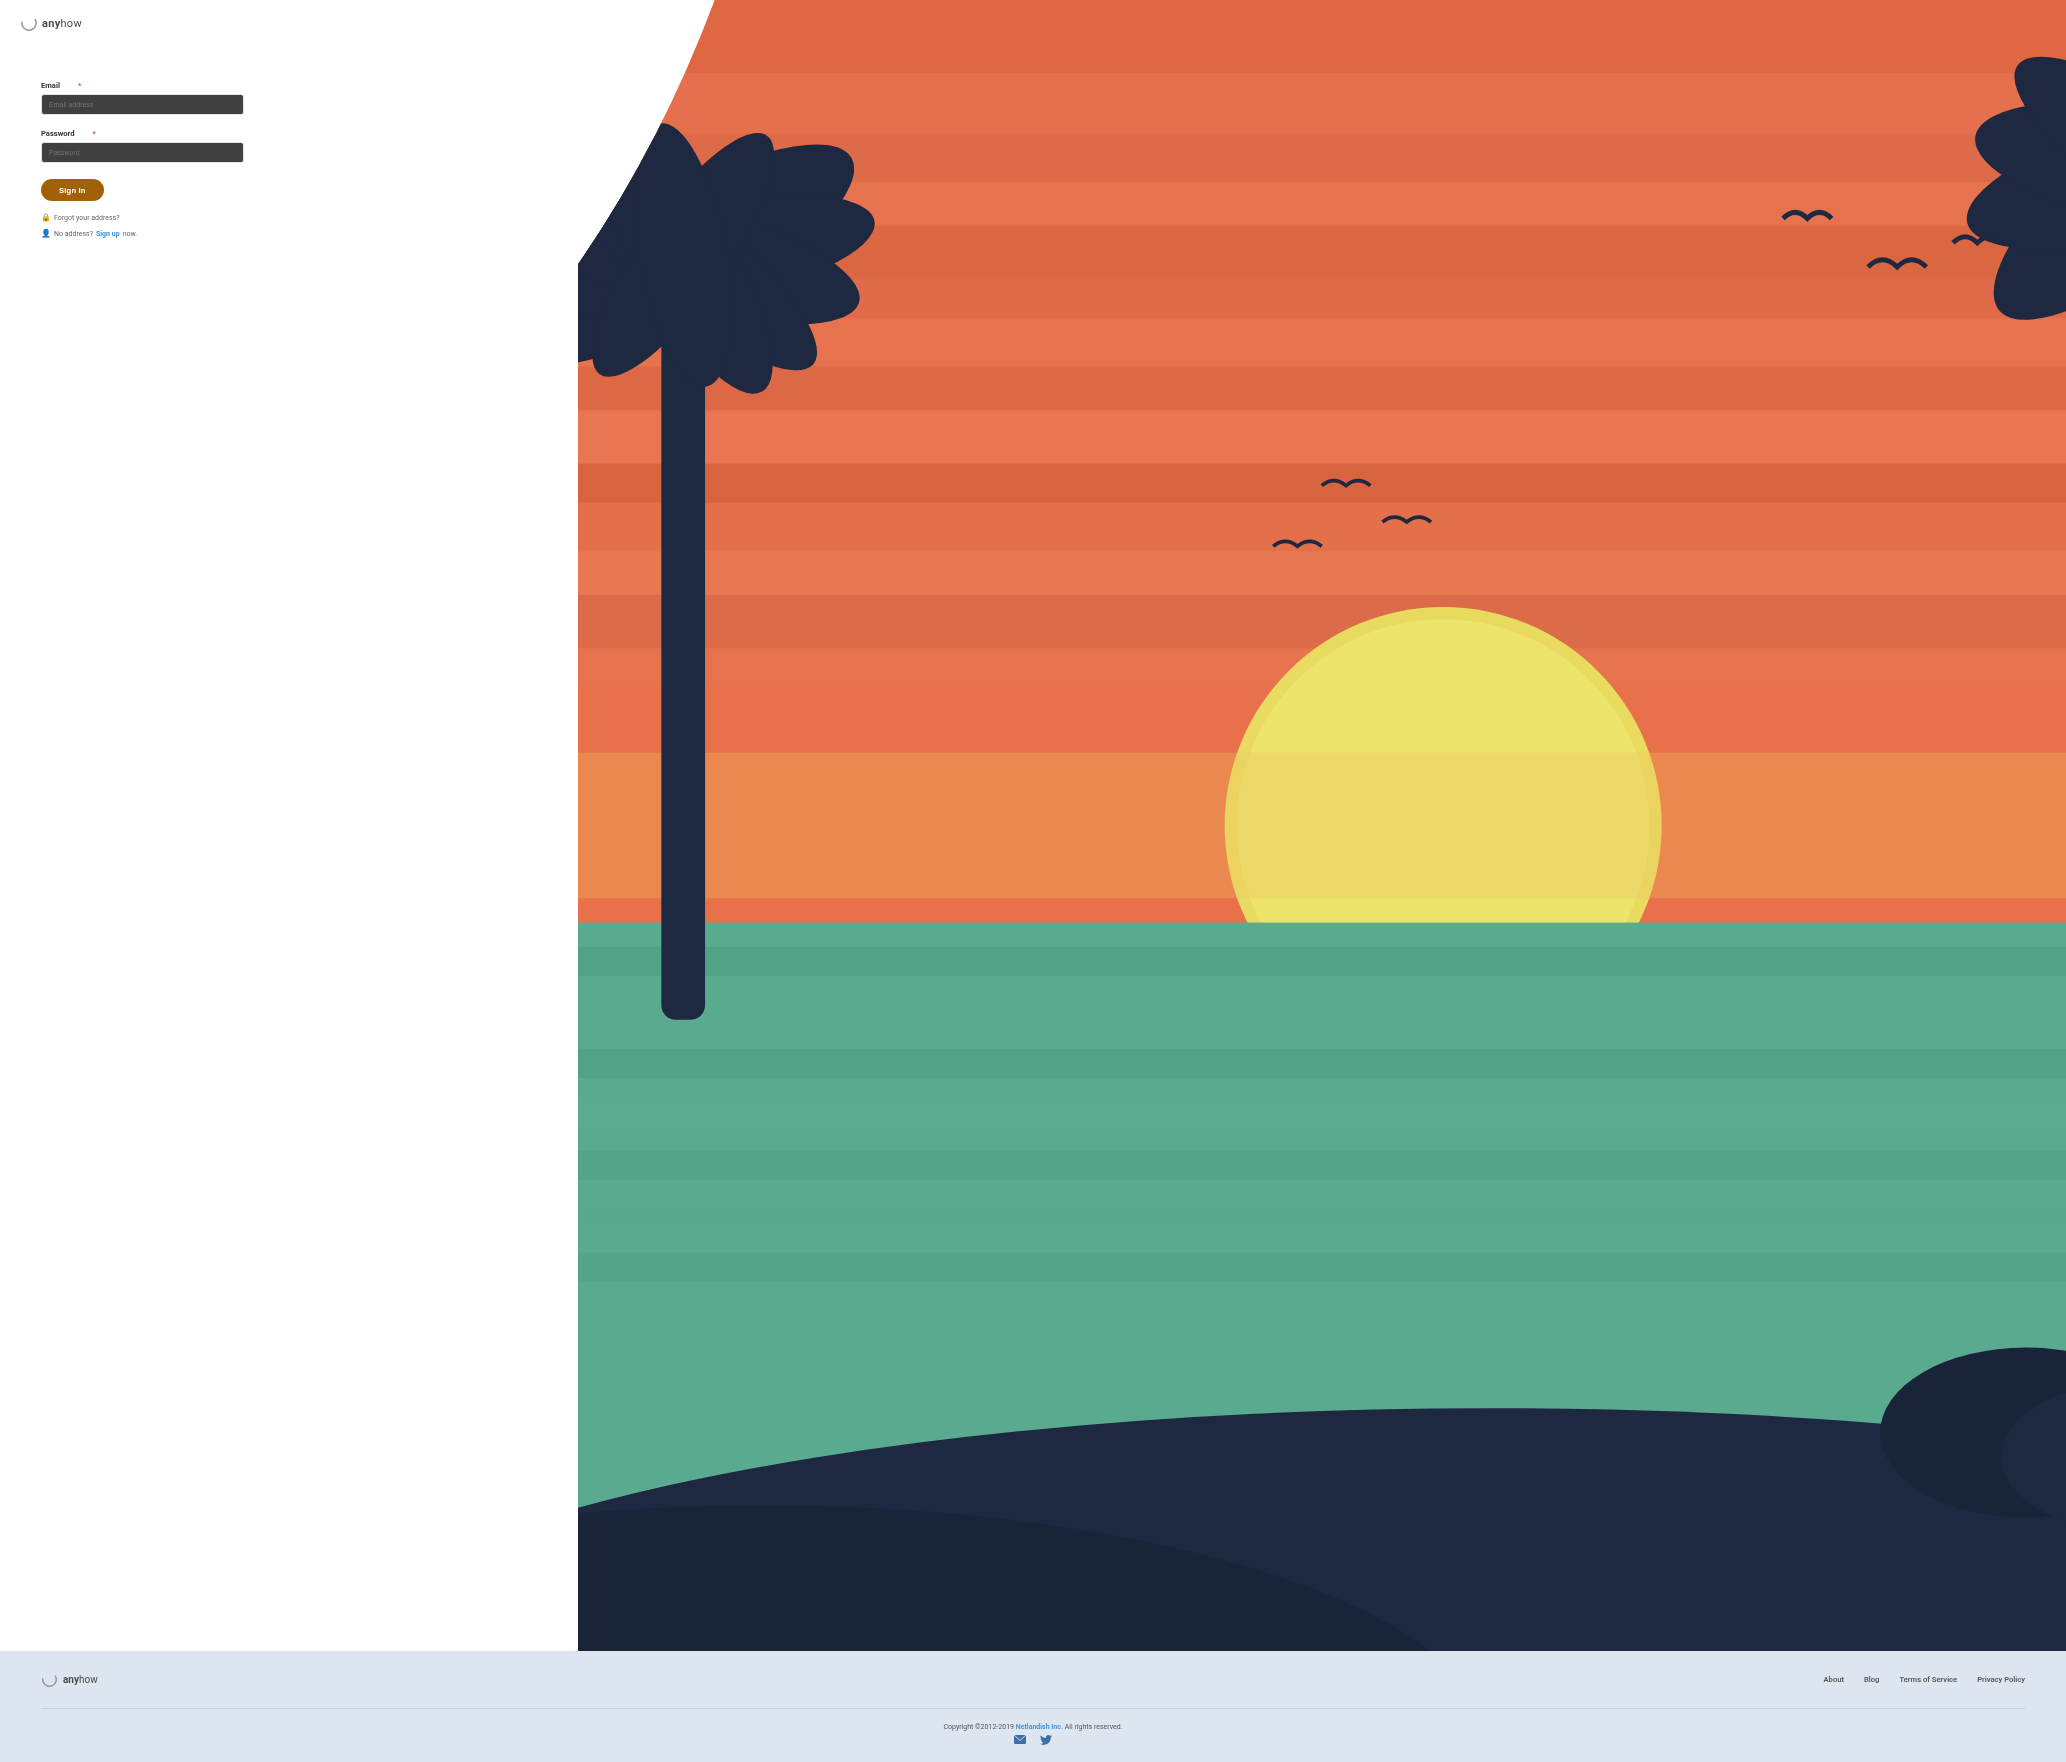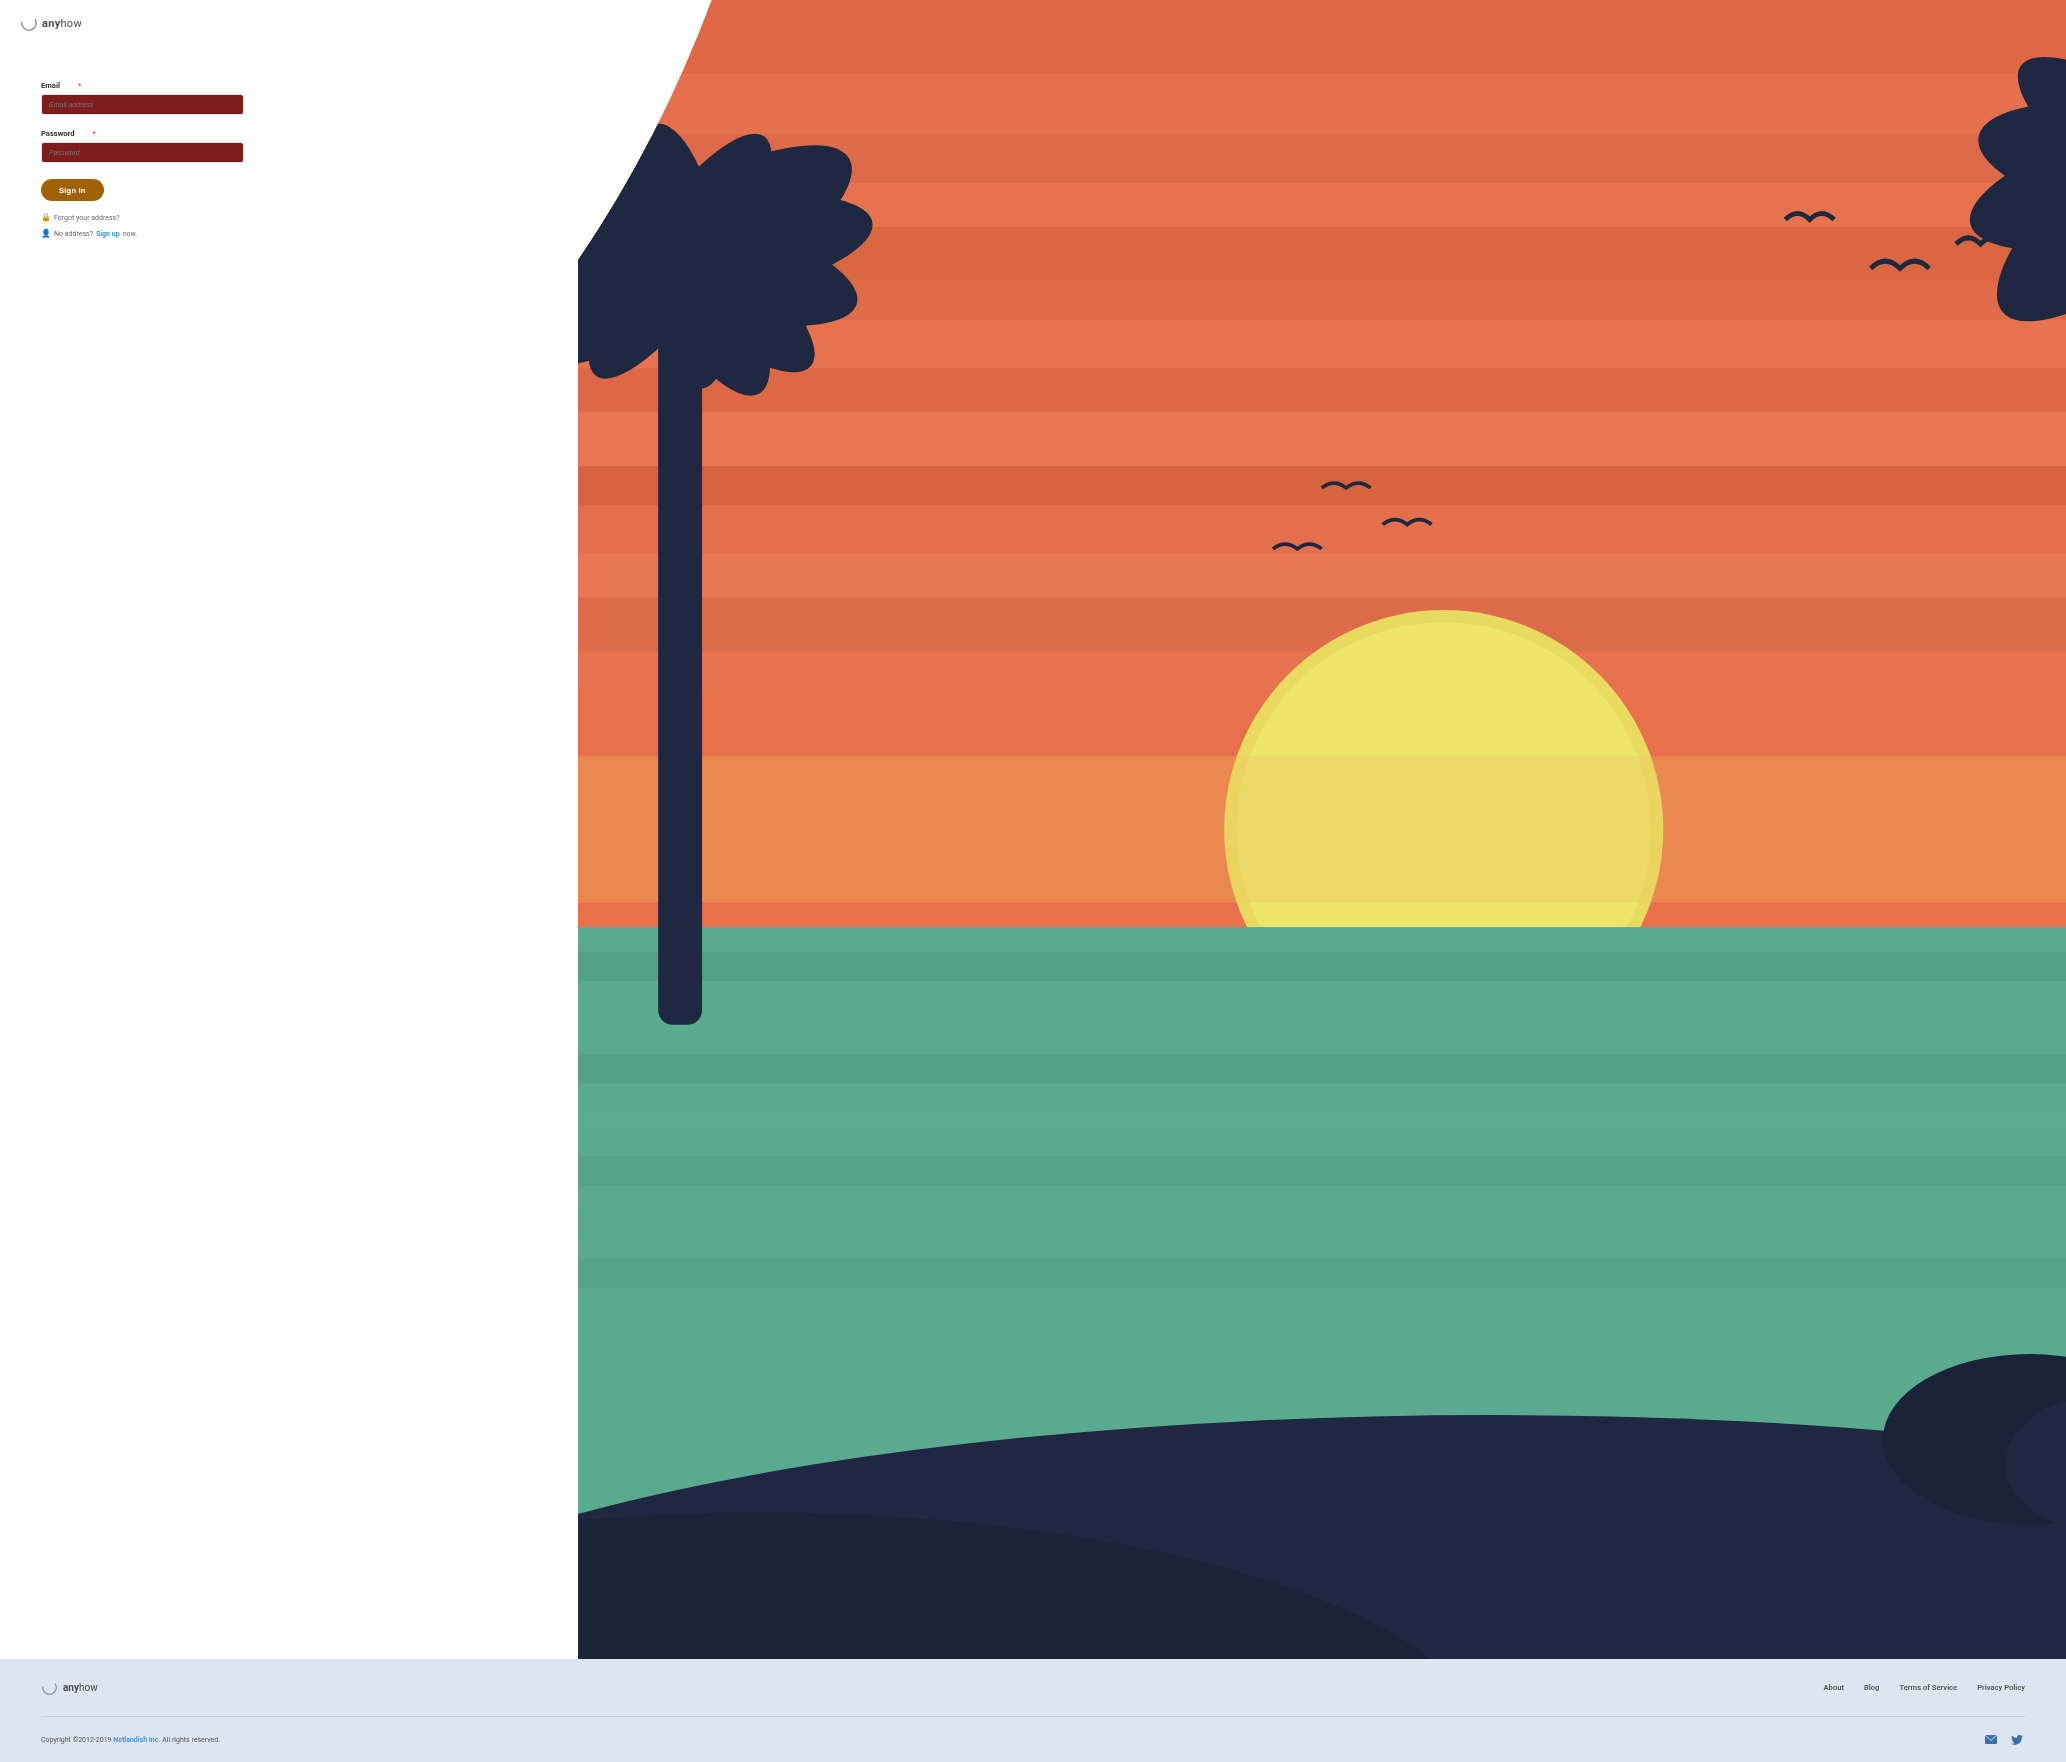--- a/index.html
+++ b/index.html
@@ -57,26 +57,25 @@
     .field-label .required {
       color: #e74c3c;
       font-size: 7px;
     }
 
     .form-input {
       width: 100%;
       padding: 6px 7px;
       border: 0.5px solid #e0e4ea;
       border-radius: 3px;
-      background: #7f1d1d;
+      background: #404040;
       font-size: 7px;
       color: #999;
       outline: none;
       margin-bottom: 11px;
-      font-style: italic;
     }
 
     .field-group {
       margin-bottom: 3px;
     }
 
     .sign-in-btn {
       background: #a16207;
       color: #fff;
       border: none;
@@ -163,20 +162,21 @@
       border: none;
       border-top: 0.5px solid #c5cfd8;
       margin: 0 41px;
     }
 
     .footer-bottom {
       display: flex;
       align-items: center;
       justify-content: space-between;
       padding: 14px 41px;
+      flex-direction: column;
     }
     .copyright {
       font-size: 7px;
       color: #555;
     }
     .copyright a {
       color: #3a8fd8;
       text-decoration: none;
       font-weight: 600;
     }

